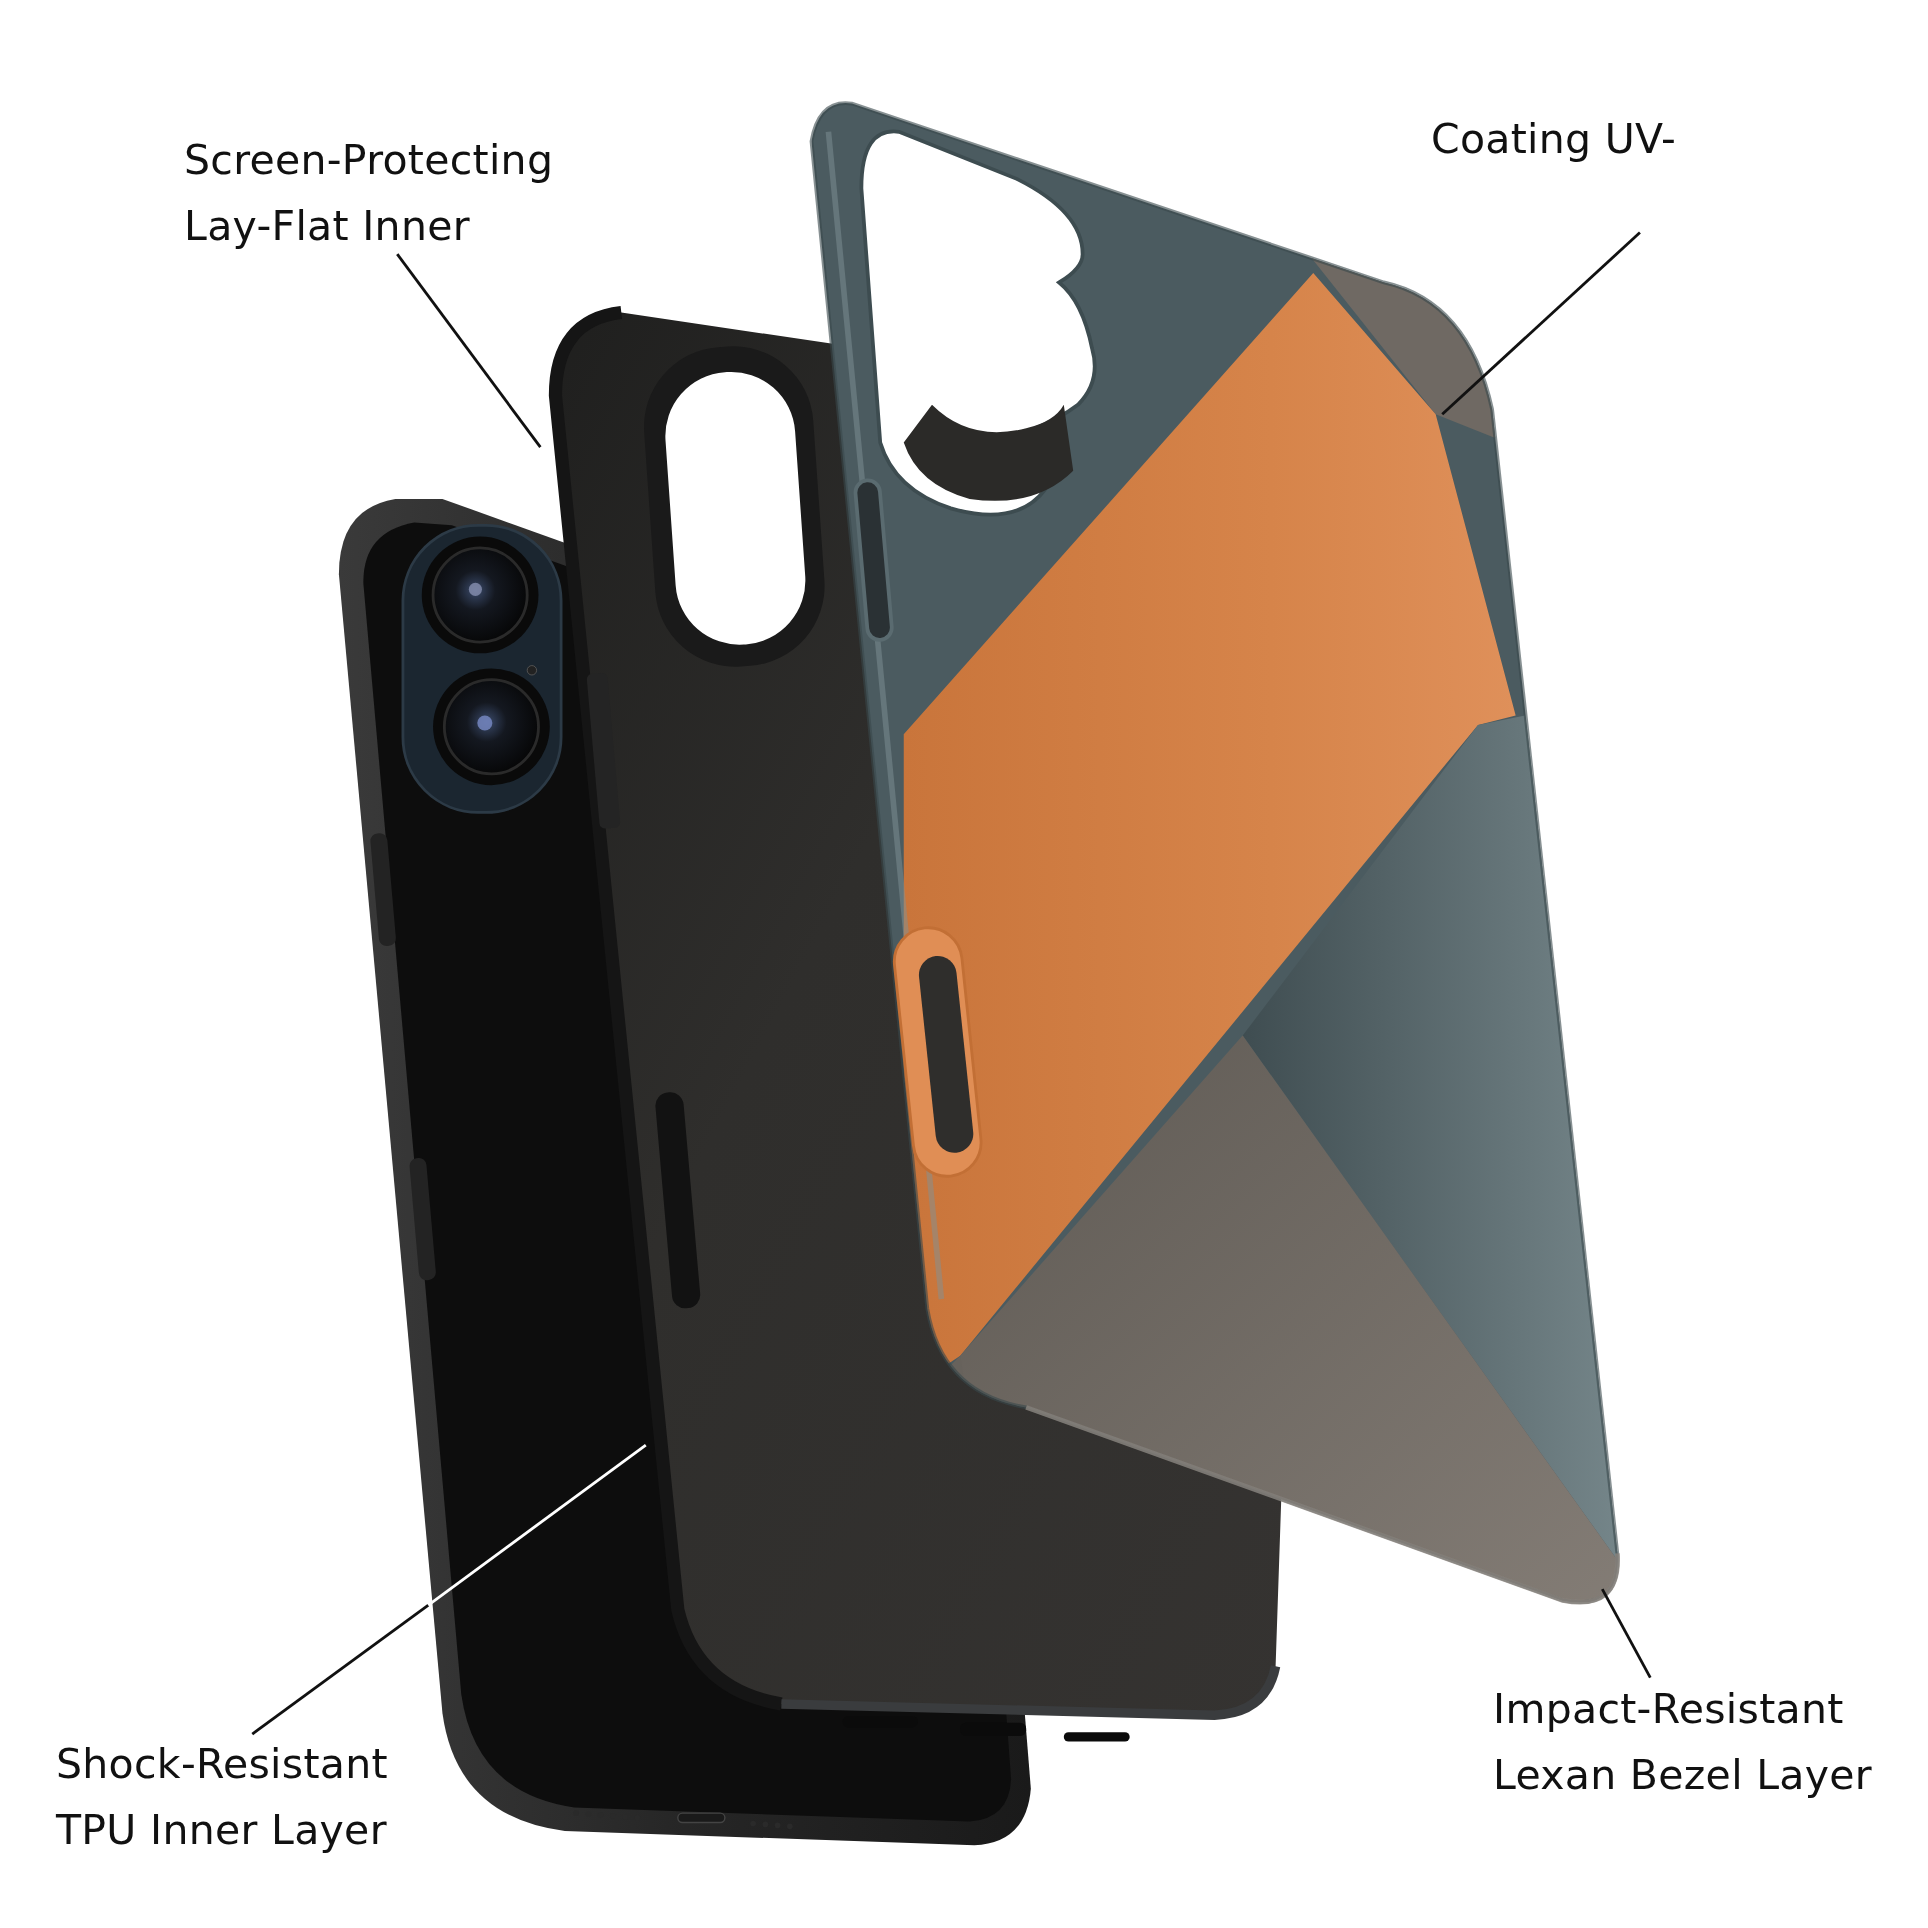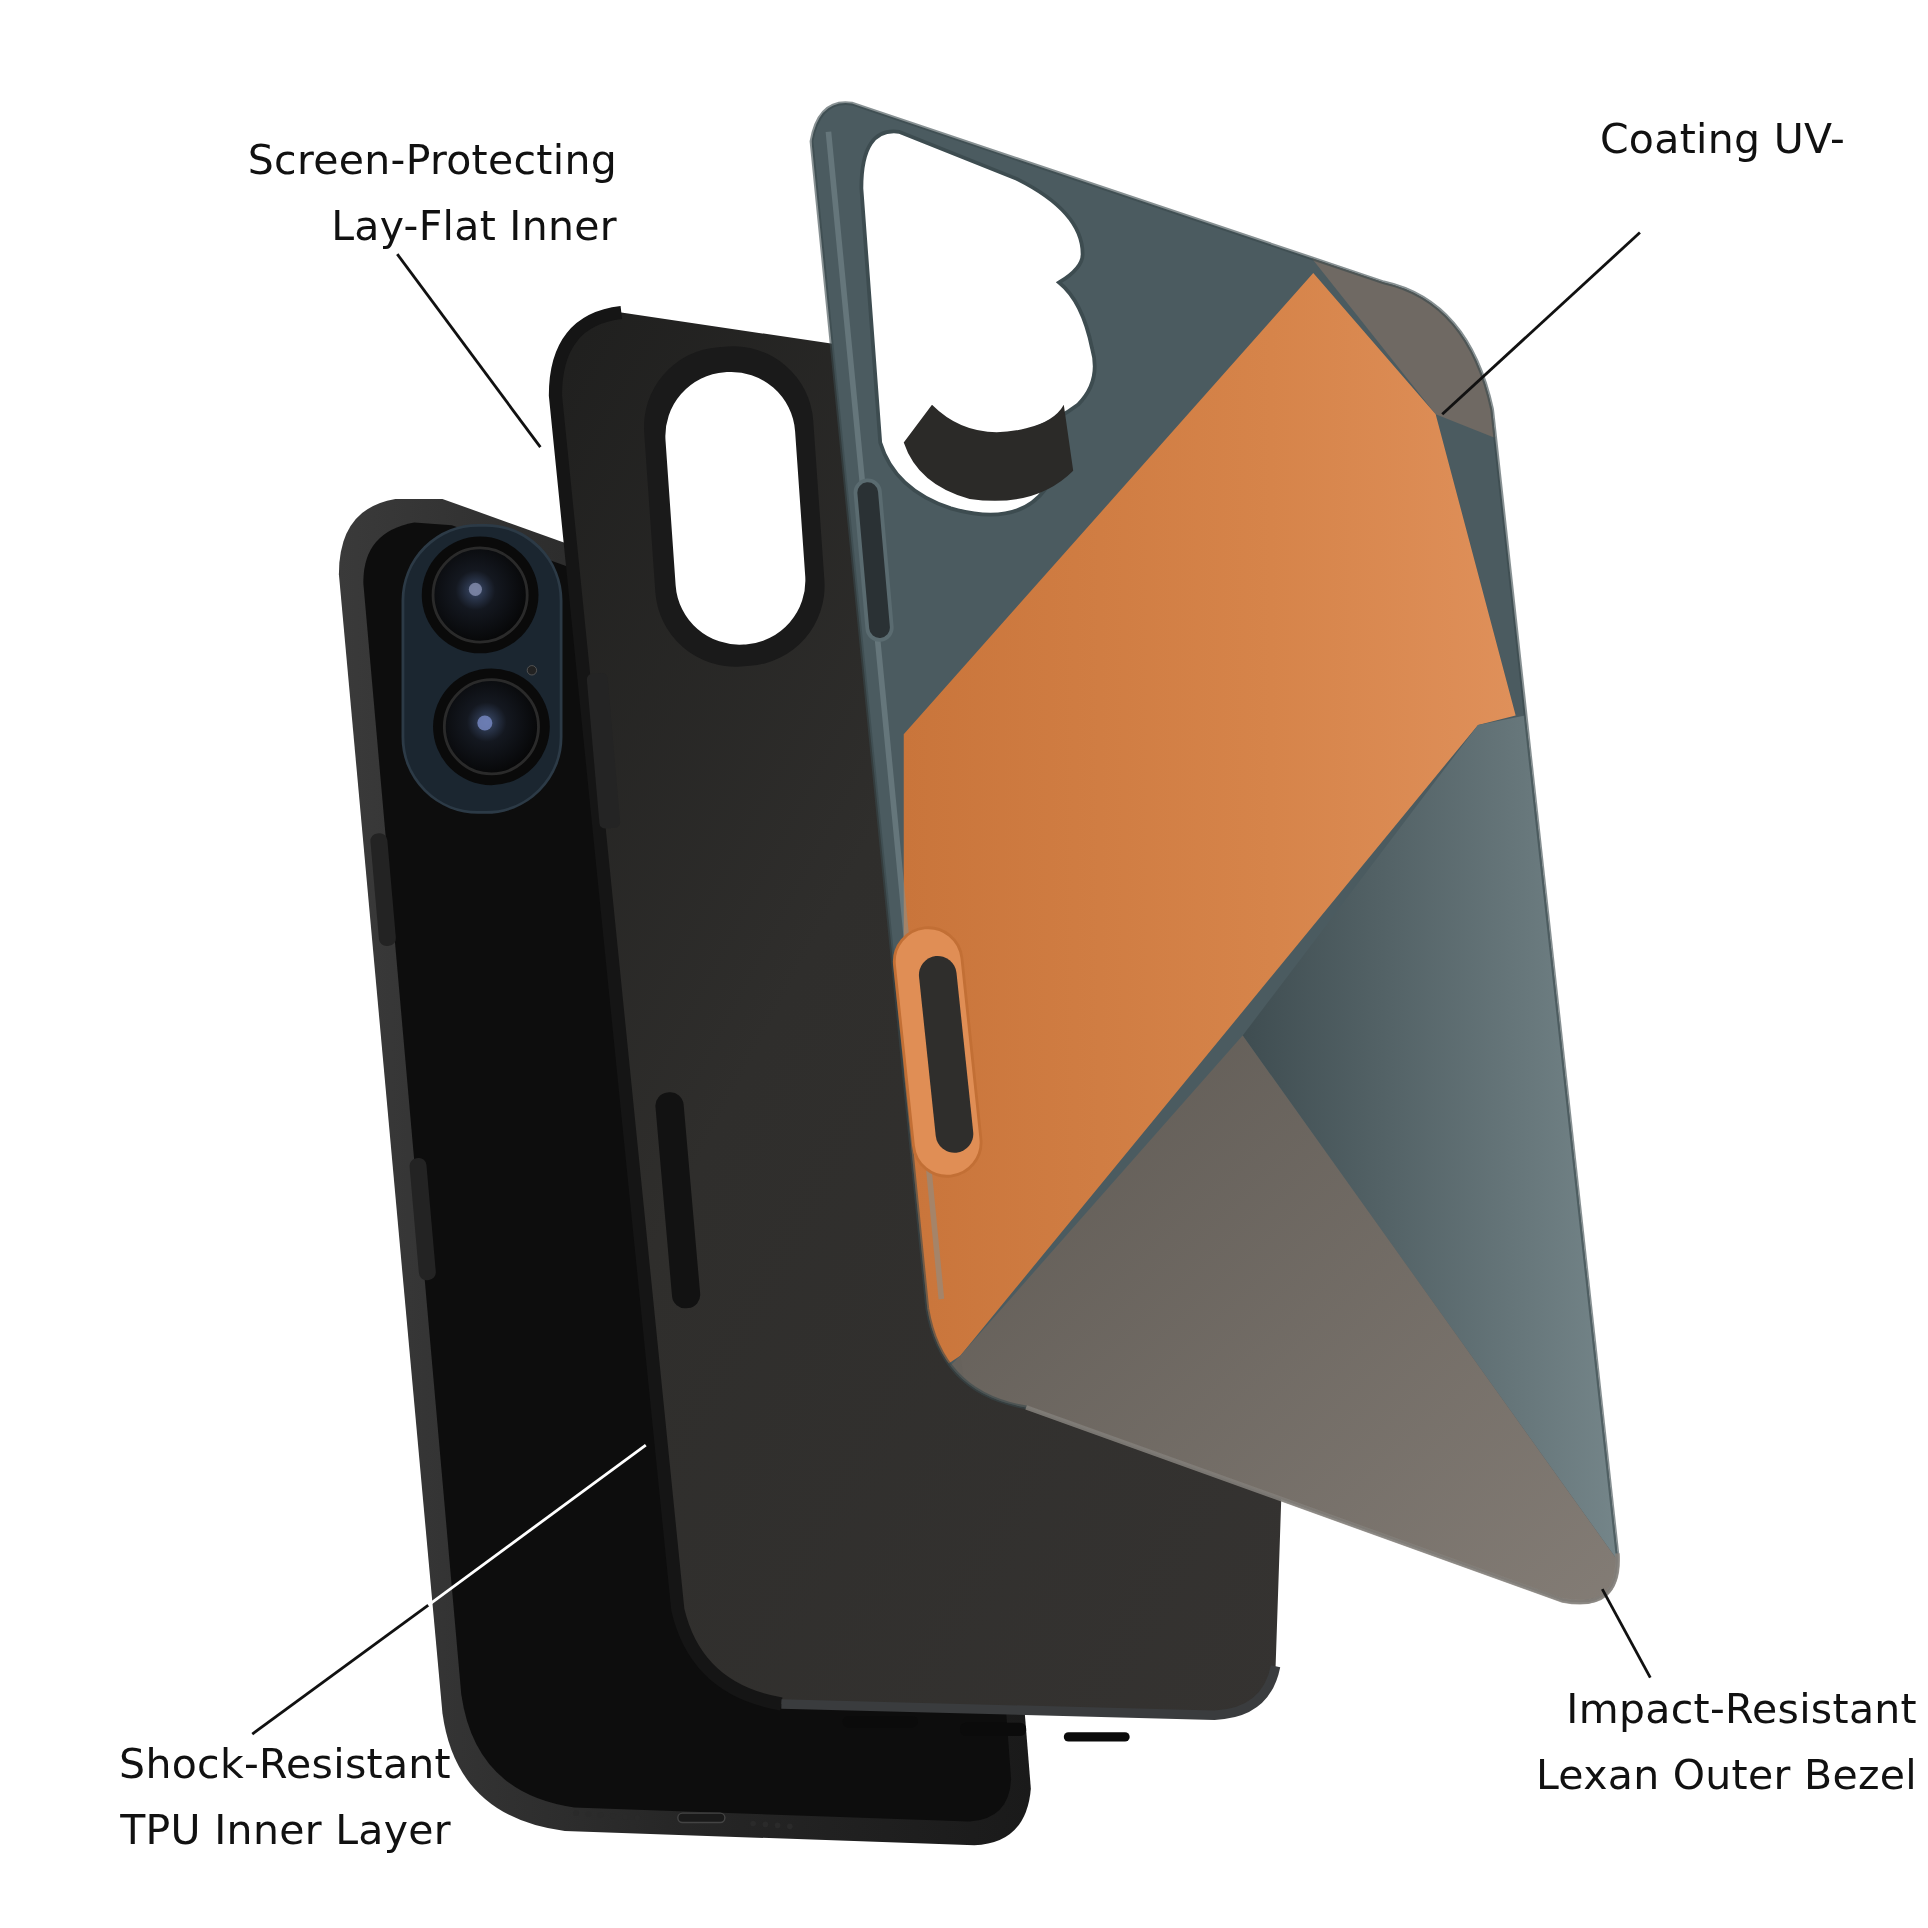--- a/index.html
+++ b/index.html
@@ -5,21 +5,21 @@
     html, body { margin: 0; padding: 0; background: #ffffff; }
     body { width: 1928px; height: 1928px; position: relative; overflow: hidden; }
     .stage { position: absolute; left: 0; top: 0; width: 1928px; height: 1928px; }
     .stage svg { position: absolute; left: 0; top: 0; }
     .callout {
       position: absolute;
       font-family: "DejaVu Sans", "Liberation Sans", sans-serif;
       font-size: 41px;
       line-height: 66px;
       color: #111111;
-      text-align: right;
+      text-align: left;
       letter-spacing: 0.3px;
       white-space: nowrap;
     }
     .callout span { display: block; }
     #callout-bezel { left: 184px; top: 127px; width: 433px; }
     #callout-coating { left: 1431px; top: 106px; width: 414px; }
     #callout-tpu { left: 56px; top: 1731px; width: 395px; }
     #callout-lexan { left: 1493px; top: 1676px; width: 424px; }
   </style>
 </head>
@@ -161,16 +161,16 @@
     <span>Coating UV-</span>
   </div>
 
   <div id="callout-tpu" class="callout">
     <span>Shock-Resistant</span>
     <span>TPU Inner Layer</span>
   </div>
 
   <div id="callout-lexan" class="callout">
     <span>Impact-Resistant</span>
-    <span>Lexan Outer Bezel</span>
+    <span>Lexan Bezel Layer</span>
   </div>
 </div>
 
 
 </body></html>

